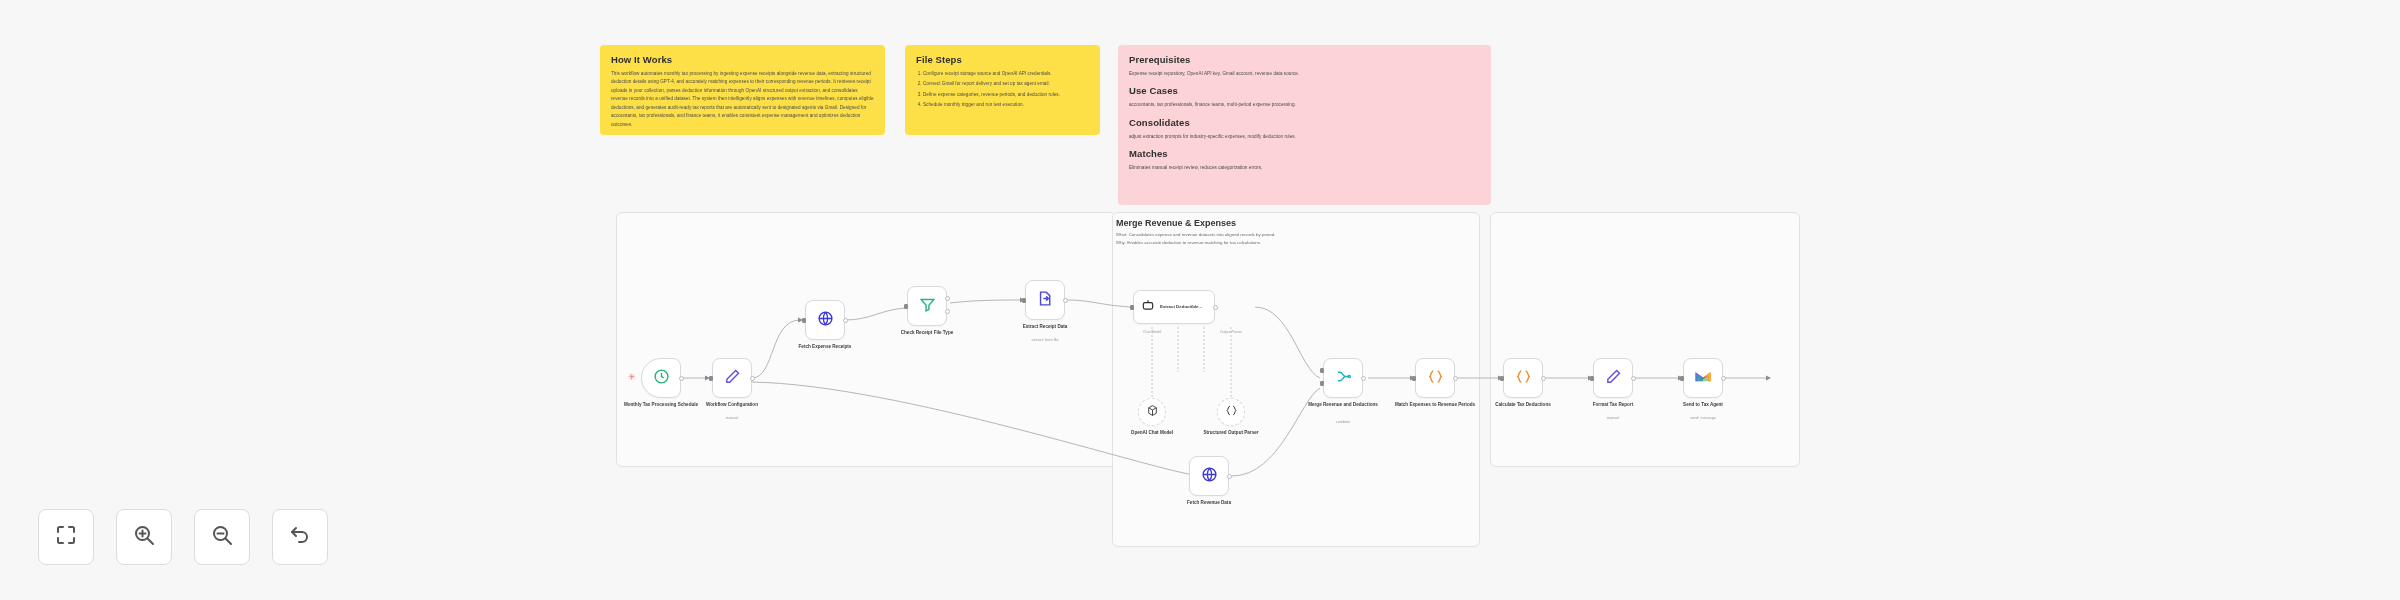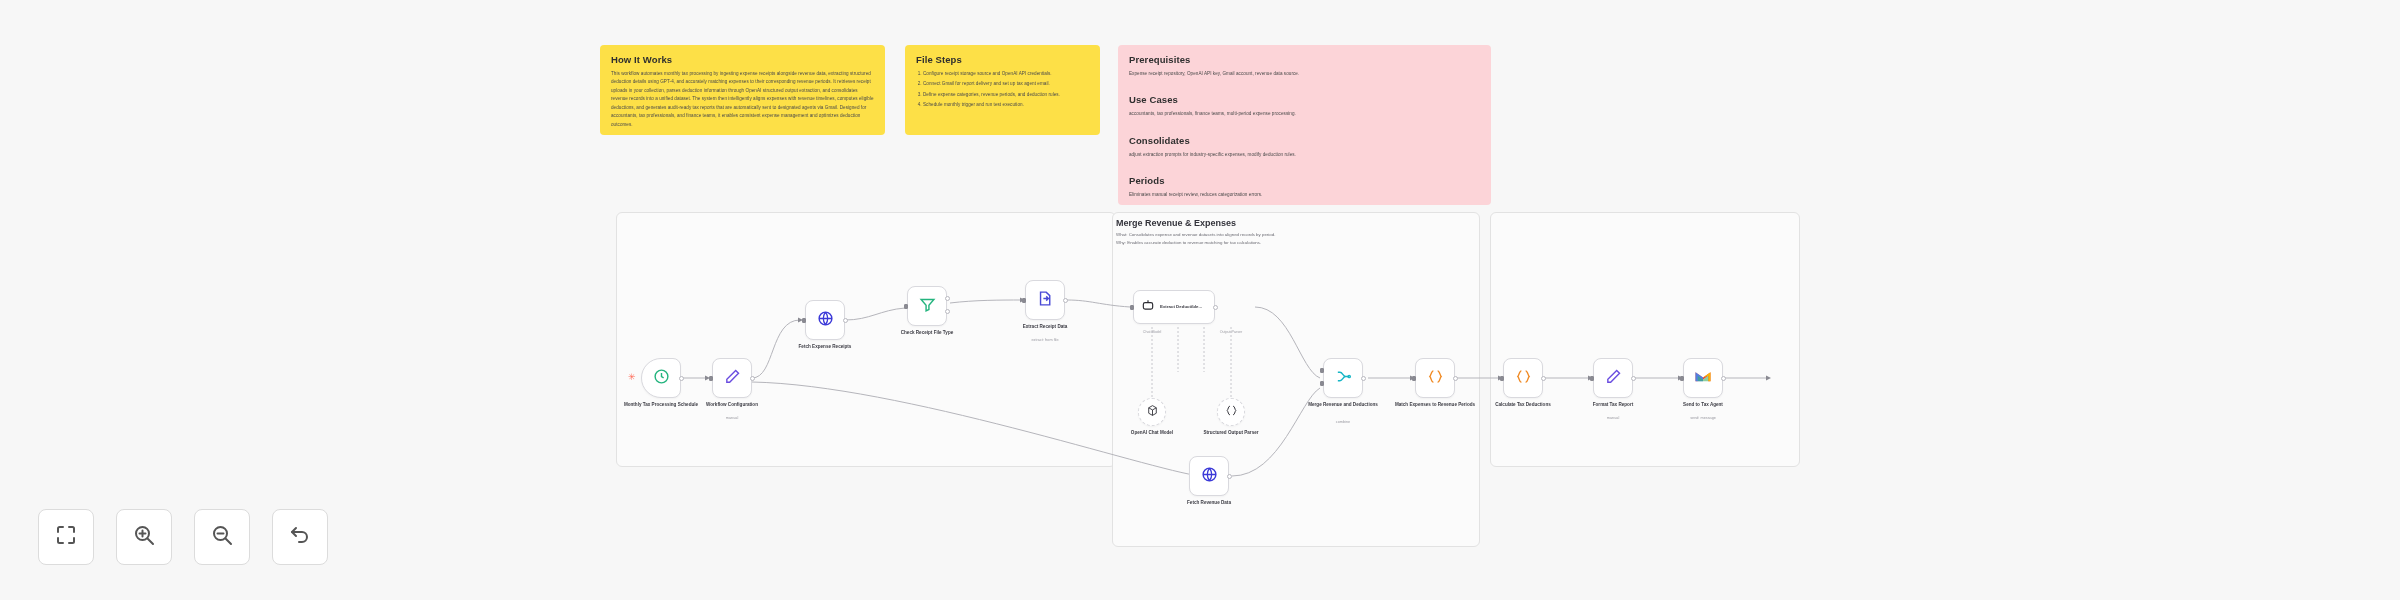--- a/index.html
+++ b/index.html
@@ -12,21 +12,21 @@
   #canvas { position: relative; width: 2400px; height: 600px; background: #f7f7f7; }
 
   
   .sticky { position: absolute; border-radius: 4px; padding: 9px 11px; }
   .sticky.yellow { background: #fde047; }
   .sticky.pink   { background: #fcd4d8; }
   .sticky h3 {
     font-size: 9.5px; font-weight: 700; color: #2f2f2f;
     margin-bottom: 5px; letter-spacing: .1px;
   }
-  .sticky h3.sub { margin-top: 16px; }
+  .sticky h3.sub { margin-top: 7px; }
   .sticky p, .sticky li {
     font-size: 4.6px; line-height: 1.85; color: #4a4a4a;
     letter-spacing: .05px;
   }
   .sticky ol { padding-left: 7px; }
   .sticky ol li { margin-bottom: 2px; }
 
   
   .group {
     position: absolute; border: 1px solid #e2e2e2;
@@ -104,21 +104,21 @@
     </ol>
   </div>
 
   <div class="sticky pink" style="left:1118px; top:45px; width:373px; height:160px;">
     <h3>Prerequisites</h3>
     <p>Expense receipt repository, OpenAI API key, Gmail account, revenue data source.</p>
     <h3 class="sub">Use Cases</h3>
     <p>accountants, tax professionals, finance teams, multi-period expense processing.</p>
     <h3 class="sub">Consolidates</h3>
     <p>adjust extraction prompts for industry-specific expenses, modify deduction rules.</p>
-    <h3 class="sub">Periods</h3>
+    <h3 class="sub">Matches</h3>
     <p>Eliminates manual receipt review, reduces categorization errors.</p>
   </div>
 
   <div class="group" style="left:616px; top:212px; width:500px; height:255px;"></div>
   <div class="group" style="left:1112px; top:212px; width:368px; height:335px;"></div>
   <div class="group" style="left:1490px; top:212px; width:310px; height:255px;"></div>
 
   <div class="group-hd" style="left:1116px; top:218px; width:360px;">
     <div class="gt">Merge Revenue &amp; Expenses</div>
     <div class="gl">What: Consolidates expense and revenue datasets into aligned records by period.</div>

